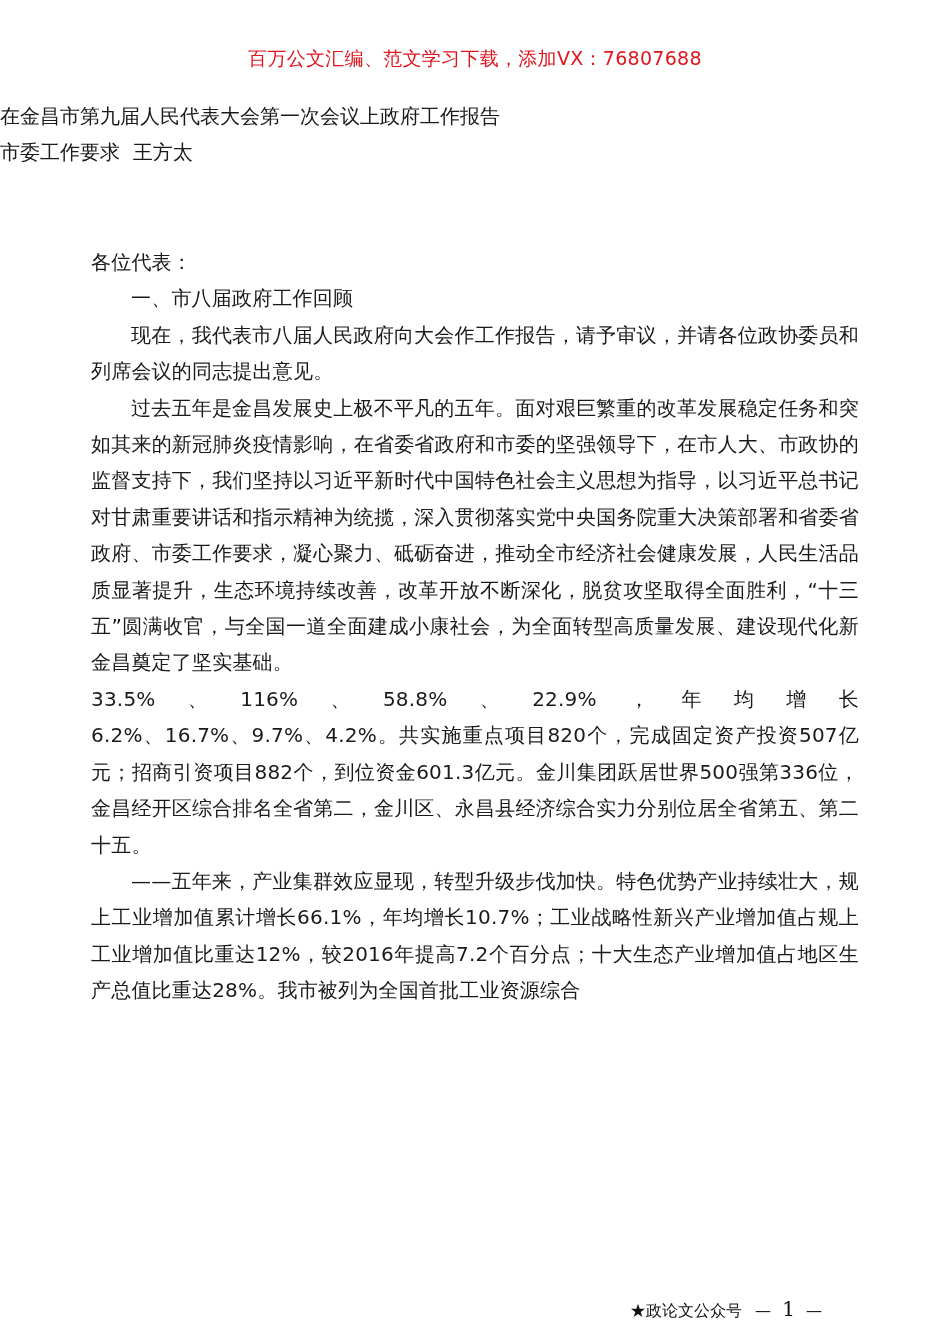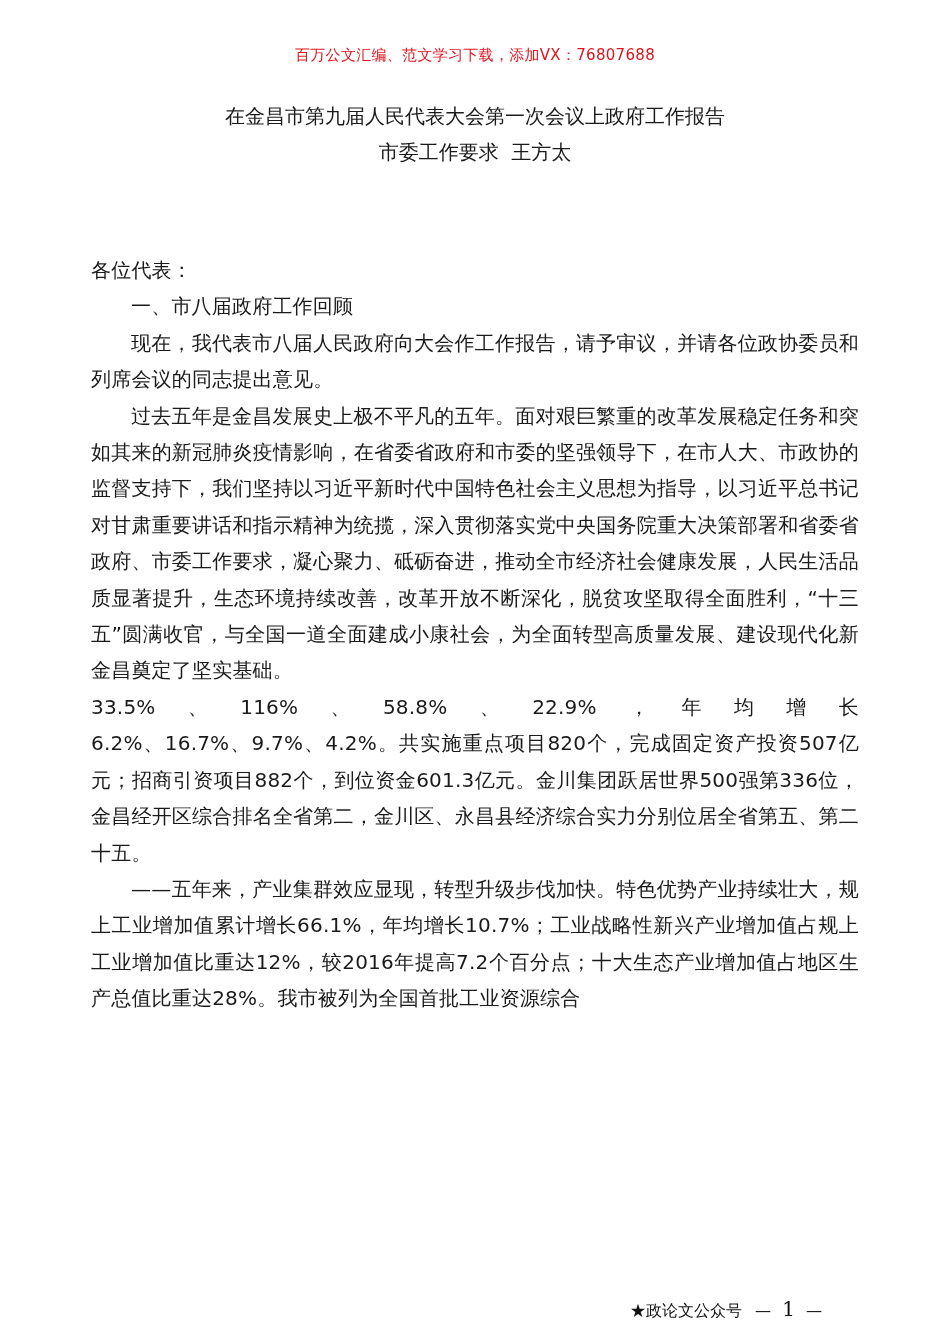--- a/index.html
+++ b/index.html
@@ -1,22 +1,22 @@
 <!DOCTYPE html>
 <html><head>
 <meta charset="utf-8">
 <style>
   html, body { margin: 0; padding: 0; background: #ffffff; }
   body { width: 950px; height: 1344px; position: relative; overflow: hidden;
          font-family: "DejaVu Sans", "Liberation Sans", sans-serif; color: #1a1a1a; }
   .banner { position: absolute; top: 46px; left: 0; width: 950px; text-align: center;
-            font-size: 15px; color: #e0141e; letter-spacing: 0.3px; }
-  .title-block { position: absolute; top: 98px; left: 0; width: 950px; text-align: center;
+            font-size: 19px; color: #e0141e; letter-spacing: 0.3px; }
+  .title-block { position: absolute; top: 98px; left: 0; width: 950px; text-align: left;
                  font-size: 20px; line-height: 36px; }
-  .body { position: absolute; top: 252px; left: 91px; width: 768px; font-size: 20px;
+  .body { position: absolute; top: 244px; left: 91px; width: 768px; font-size: 20px;
           line-height: 36.4px; }
   .body p { margin: 0; text-align: justify; text-align-last: left; letter-spacing: 0.2px; }
   .body p.indent { text-indent: 2em; }
   .body p.spaced { text-align: justify; text-align-last: justify; }
   .footer { position: absolute; top: 1284px; left: 630px; font-size: 16px;
             font-family: "DejaVu Serif", "Liberation Serif", serif; color: #111; margin-top: 13px; }
   .footer .pg { font-size: 20px; margin: 0 6px; }
 </style>
 </head>
 <body>

